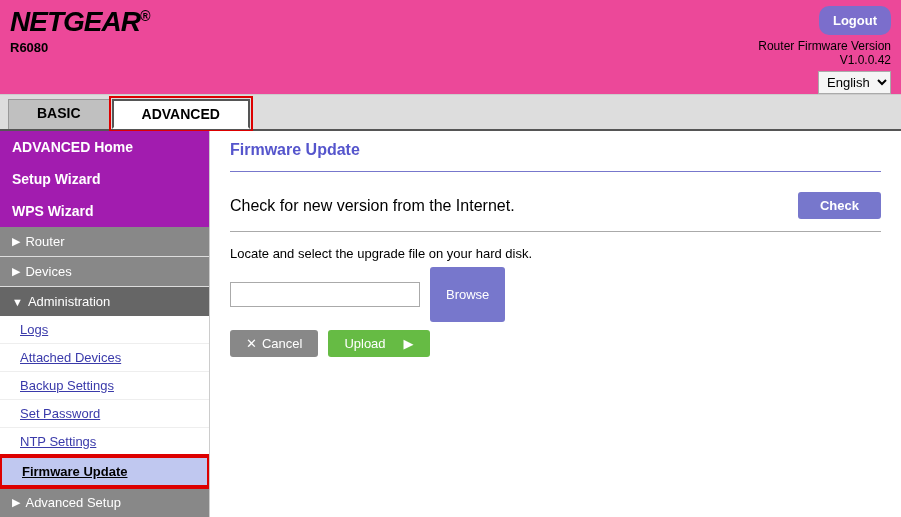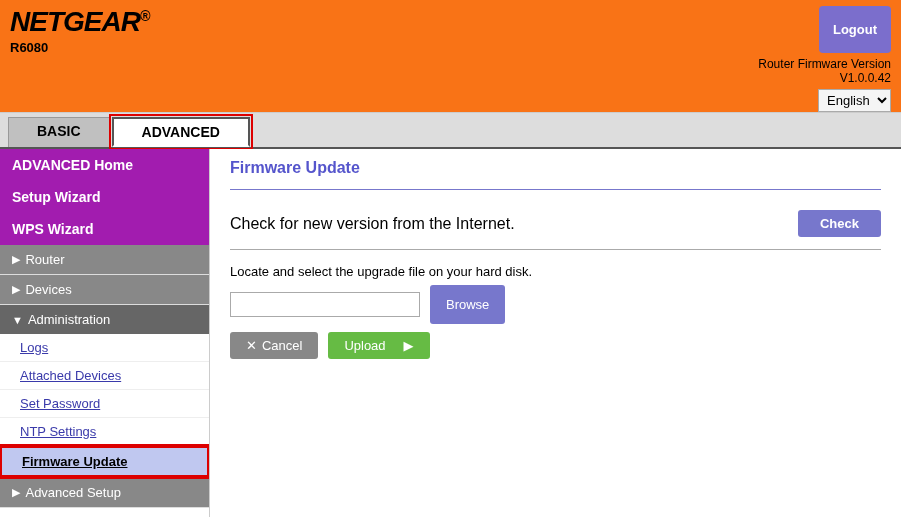--- a/index.html
+++ b/index.html
@@ -1,45 +1,45 @@
 <!DOCTYPE html>
 <html><head>
   <meta charset="utf-8">
   <style>
     * { margin: 0; padding: 0; box-sizing: border-box; }
     body { font-family: Arial, sans-serif; font-size: 13px; background: #fff; width: 901px; height: 517px; overflow: hidden; }
 
     
     #header {
-      background: #f97316;
+      background: #ec4899;
       display: flex;
       align-items: flex-start;
       justify-content: space-between;
       padding: 6px 10px 0 10px;
       border-bottom: 1px solid #ccc;
     }
     #logo-area { display: flex; flex-direction: column; }
     #logo-text {
       font-size: 28px;
       font-weight: bold;
       color: #000;
       letter-spacing: -1px;
       font-style: italic;
     }
     #model-text { font-size: 13px; font-weight: bold; color: #000; margin-top: 2px; }
     #header-right { display: flex; flex-direction: column; align-items: flex-end; gap: 4px; }
     #logout-btn {
       background: #7b6ecc;
       color: #fff;
       border: none;
-      padding: 16px 14px;
-      cursor: pointer;
-      font-size: 13px;
-      font-weight: bold;
-      border-radius: 4px;
+      padding: 7px 14px;
+      cursor: pointer;
+      font-size: 13px;
+      font-weight: bold;
+      border-radius: 10px;
       margin-left: 12px;
     }
     #firmware-version { font-size: 12px; text-align: right; color: #000; }
     #lang-select-wrap { display: flex; align-items: center; gap: 4px; }
     #lang-select {
       padding: 2px 4px;
       font-size: 13px;
       border: 1px solid #aaa;
       background: #f5f5f5;
     }
@@ -162,21 +162,21 @@
       border: 1px solid #aaa;
       padding: 4px 6px;
       width: 190px;
       font-size: 13px;
       background: #fff;
     }
     #browse-btn {
       background: #7777cc;
       color: #fff;
       border: none;
-      padding: 12px 16px;
+      padding: 20px 16px;
       font-size: 13px;
       cursor: pointer;
       border-radius: 3px;
     }
     .action-row { display: flex; gap: 10px; align-items: center; }
     #cancel-btn {
       background: #888;
       color: #fff;
       border: none;
       padding: 6px 16px;
@@ -251,20 +251,21 @@
       </div>
     </div>
 
     <div class="sidebar-item-group">
       <div class="sidebar-section expanded">
         <span class="arrow">▼</span>
         <span>Administration</span>
       </div>
       <div class="sidebar-sub-item">Logs</div>
       <div class="sidebar-sub-item">Attached Devices</div>
+      <div class="sidebar-sub-item">Backup Settings</div>
       <div class="sidebar-sub-item">Set Password</div>
       <div class="sidebar-sub-item">NTP Settings</div>
       <div class="sidebar-sub-item active">Firmware Update</div>
     </div>
 
     <div class="sidebar-item-group">
       <div class="sidebar-section">
         <span class="arrow">▶</span>
         <span>Advanced Setup</span>
       </div>

